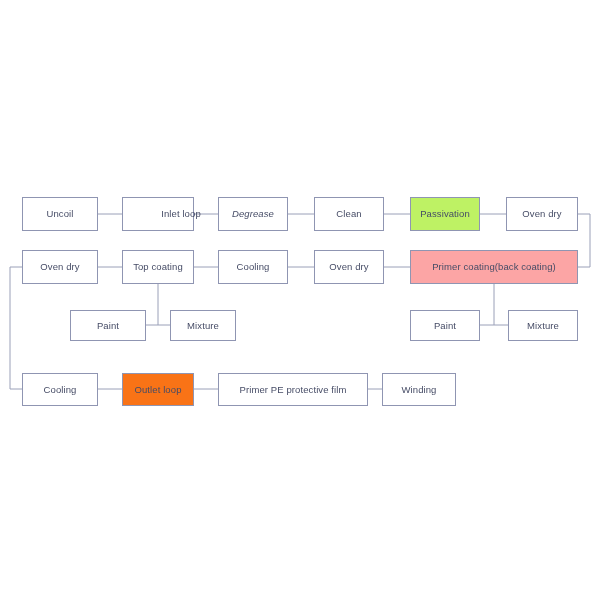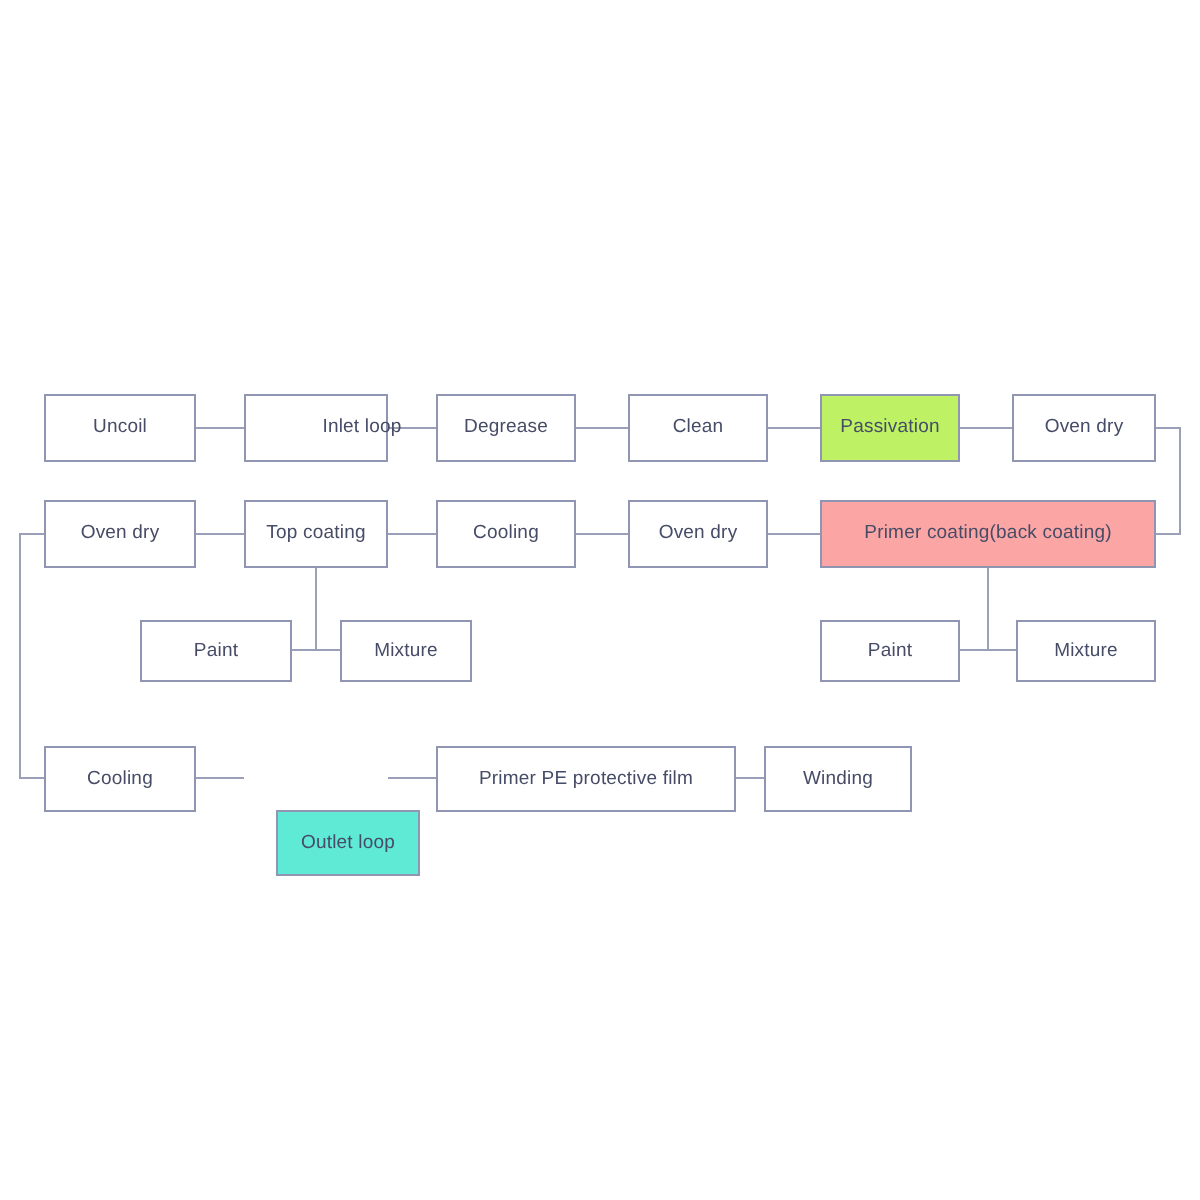--- a/index.html
+++ b/index.html
@@ -66,32 +66,32 @@
         <path d="M 158 284 L 158 325"></path>
         <path d="M 146 325 L 170 325"></path>
         <path d="M 494 284 L 494 325"></path>
         <path d="M 480 325 L 508 325"></path>
       </g>
   </svg>
 
   <div id="node-layer">
       <div class="node" style="left: 22px; top: 197px; width: 76px; height: 34px; border-color: rgb(143, 149, 178); background: rgb(255, 255, 255); color: rgb(70, 76, 102);">Uncoil</div>
       <div class="node" style="left: 122px; top: 197px; width: 72px; height: 34px; border-color: rgb(143, 149, 178); background: rgb(255, 255, 255); color: rgb(70, 76, 102); padding-left: 46px;">Inlet loop</div>
-      <div class="node" style="left: 218px; top: 197px; width: 70px; height: 34px; border-color: rgb(143, 149, 178); background: rgb(255, 255, 255); color: rgb(70, 76, 102);">Degrease</div>
+      <div class="node" style="left: 218px; top: 197px; width: 70px; height: 34px; border-color: rgb(143, 149, 178); background: rgb(255, 255, 255); color: rgb(70, 76, 102); font-style: italic;">Degrease</div>
       <div class="node" style="left: 314px; top: 197px; width: 70px; height: 34px; border-color: rgb(143, 149, 178); background: rgb(255, 255, 255); color: rgb(70, 76, 102);">Clean</div>
       <div class="node" style="left: 410px; top: 197px; width: 70px; height: 34px; border-color: rgb(143, 149, 178); background: #bef264; color: rgb(70, 76, 102);">Passivation</div>
       <div class="node" style="left: 506px; top: 197px; width: 72px; height: 34px; border-color: rgb(143, 149, 178); background: rgb(255, 255, 255); color: rgb(70, 76, 102);">Oven dry</div>
       <div class="node" style="left: 22px; top: 250px; width: 76px; height: 34px; border-color: rgb(143, 149, 178); background: rgb(255, 255, 255); color: rgb(70, 76, 102);">Oven dry</div>
       <div class="node" style="left: 122px; top: 250px; width: 72px; height: 34px; border-color: rgb(143, 149, 178); background: rgb(255, 255, 255); color: rgb(70, 76, 102);">Top coating</div>
       <div class="node" style="left: 218px; top: 250px; width: 70px; height: 34px; border-color: rgb(143, 149, 178); background: rgb(255, 255, 255); color: rgb(70, 76, 102);">Cooling</div>
       <div class="node" style="left: 314px; top: 250px; width: 70px; height: 34px; border-color: rgb(143, 149, 178); background: rgb(255, 255, 255); color: rgb(70, 76, 102);">Oven dry</div>
       <div class="node" style="left: 410px; top: 250px; width: 168px; height: 34px; border-color: rgb(143, 149, 178); background: #fca5a5; color: rgb(70, 76, 102);">Primer coating(back coating)</div>
       <div class="node" style="left: 70px; top: 310px; width: 76px; height: 31px; border-color: rgb(143, 149, 178); background: rgb(255, 255, 255); color: rgb(70, 76, 102);">Paint</div>
       <div class="node" style="left: 170px; top: 310px; width: 66px; height: 31px; border-color: rgb(143, 149, 178); background: rgb(255, 255, 255); color: rgb(70, 76, 102);">Mixture</div>
       <div class="node" style="left: 410px; top: 310px; width: 70px; height: 31px; border-color: rgb(143, 149, 178); background: rgb(255, 255, 255); color: rgb(70, 76, 102);">Paint</div>
       <div class="node" style="left: 508px; top: 310px; width: 70px; height: 31px; border-color: rgb(143, 149, 178); background: rgb(255, 255, 255); color: rgb(70, 76, 102);">Mixture</div>
       <div class="node" style="left: 22px; top: 373px; width: 76px; height: 33px; border-color: rgb(143, 149, 178); background: rgb(255, 255, 255); color: rgb(70, 76, 102);">Cooling</div>
-      <div class="node" style="left: 138px; top: 373px; width: 72px; height: 33px; border-color: rgb(143, 149, 178); background: #5eead4; color: rgb(70, 76, 102); margin-top: 32px;">Outlet loop</div>
+      <div class="node" style="left: 122px; top: 373px; width: 72px; height: 33px; border-color: rgb(143, 149, 178); background: #f97316; color: rgb(70, 76, 102);">Outlet loop</div>
       <div class="node" style="left: 218px; top: 373px; width: 150px; height: 33px; border-color: rgb(143, 149, 178); background: rgb(255, 255, 255); color: rgb(70, 76, 102);">Primer PE protective film</div>
       <div class="node" style="left: 382px; top: 373px; width: 74px; height: 33px; border-color: rgb(143, 149, 178); background: rgb(255, 255, 255); color: rgb(70, 76, 102);">Winding</div>
     </div>
 
 </div>
 
 </body></html>

